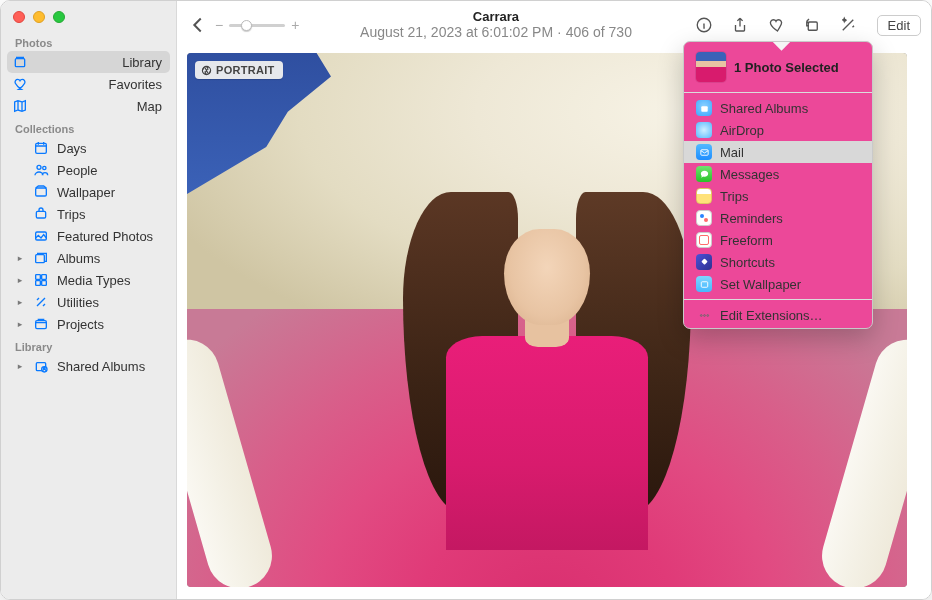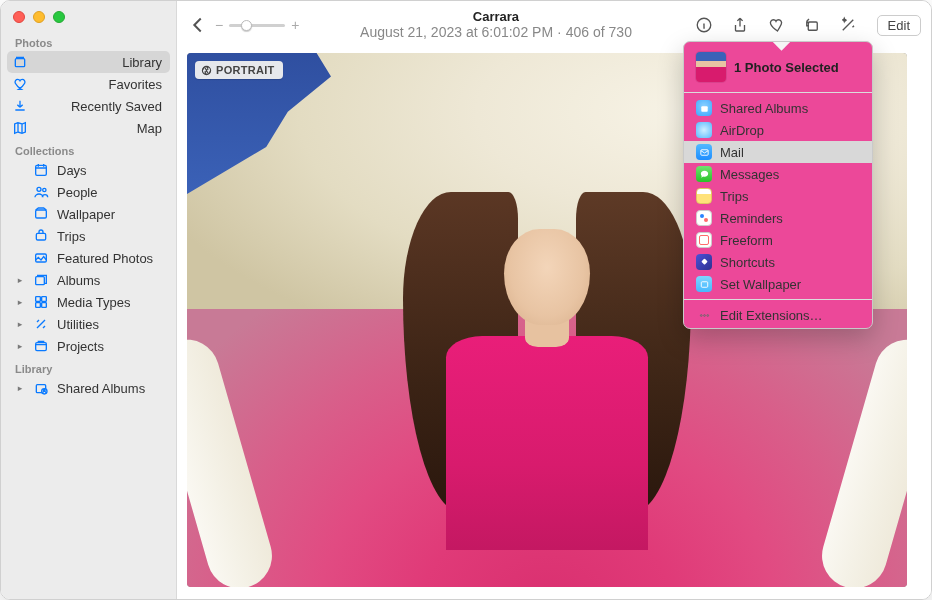--- a/index.html
+++ b/index.html
@@ -117,28 +117,20 @@
         <span class="ic">
             <svg viewBox="0 0 24 24" fill="none" stroke="currentColor" stroke-width="2">
               <path d="M12 20s-7-4.7-9-9c-1.5-3.3 1-6 3.5-6 1.7 0 3 .9 3.5 2 0.5-1.1 1.8-2 3.5-2 2.5 0 5 2.7 3.5 6-2 4.3-9 9-9 9z" transform="translate(2,0)"></path>
             </svg>
           </span>
         <span class="label">Favorites</span>
       </li>
       <li>
         <span class="ic">
             <svg viewBox="0 0 24 24" fill="none" stroke="currentColor" stroke-width="2">
-              <path d="M12 4v10m0 0l-4-4m4 4l4-4M5 18h14"></path>
-            </svg>
-          </span>
-        <span class="label">Recently Saved</span>
-      </li>
-      <li>
-        <span class="ic">
-            <svg viewBox="0 0 24 24" fill="none" stroke="currentColor" stroke-width="2">
               <path d="M9 4l-5 2v14l5-2 6 2 5-2V4l-5 2-6-2zM9 4v14m6-12v14"></path>
             </svg>
           </span>
         <span class="label">Map</span>
       </li>
     </ul>
 
     <div class="section-label">Collections</div>
     <ul class="nav">
       <li>

